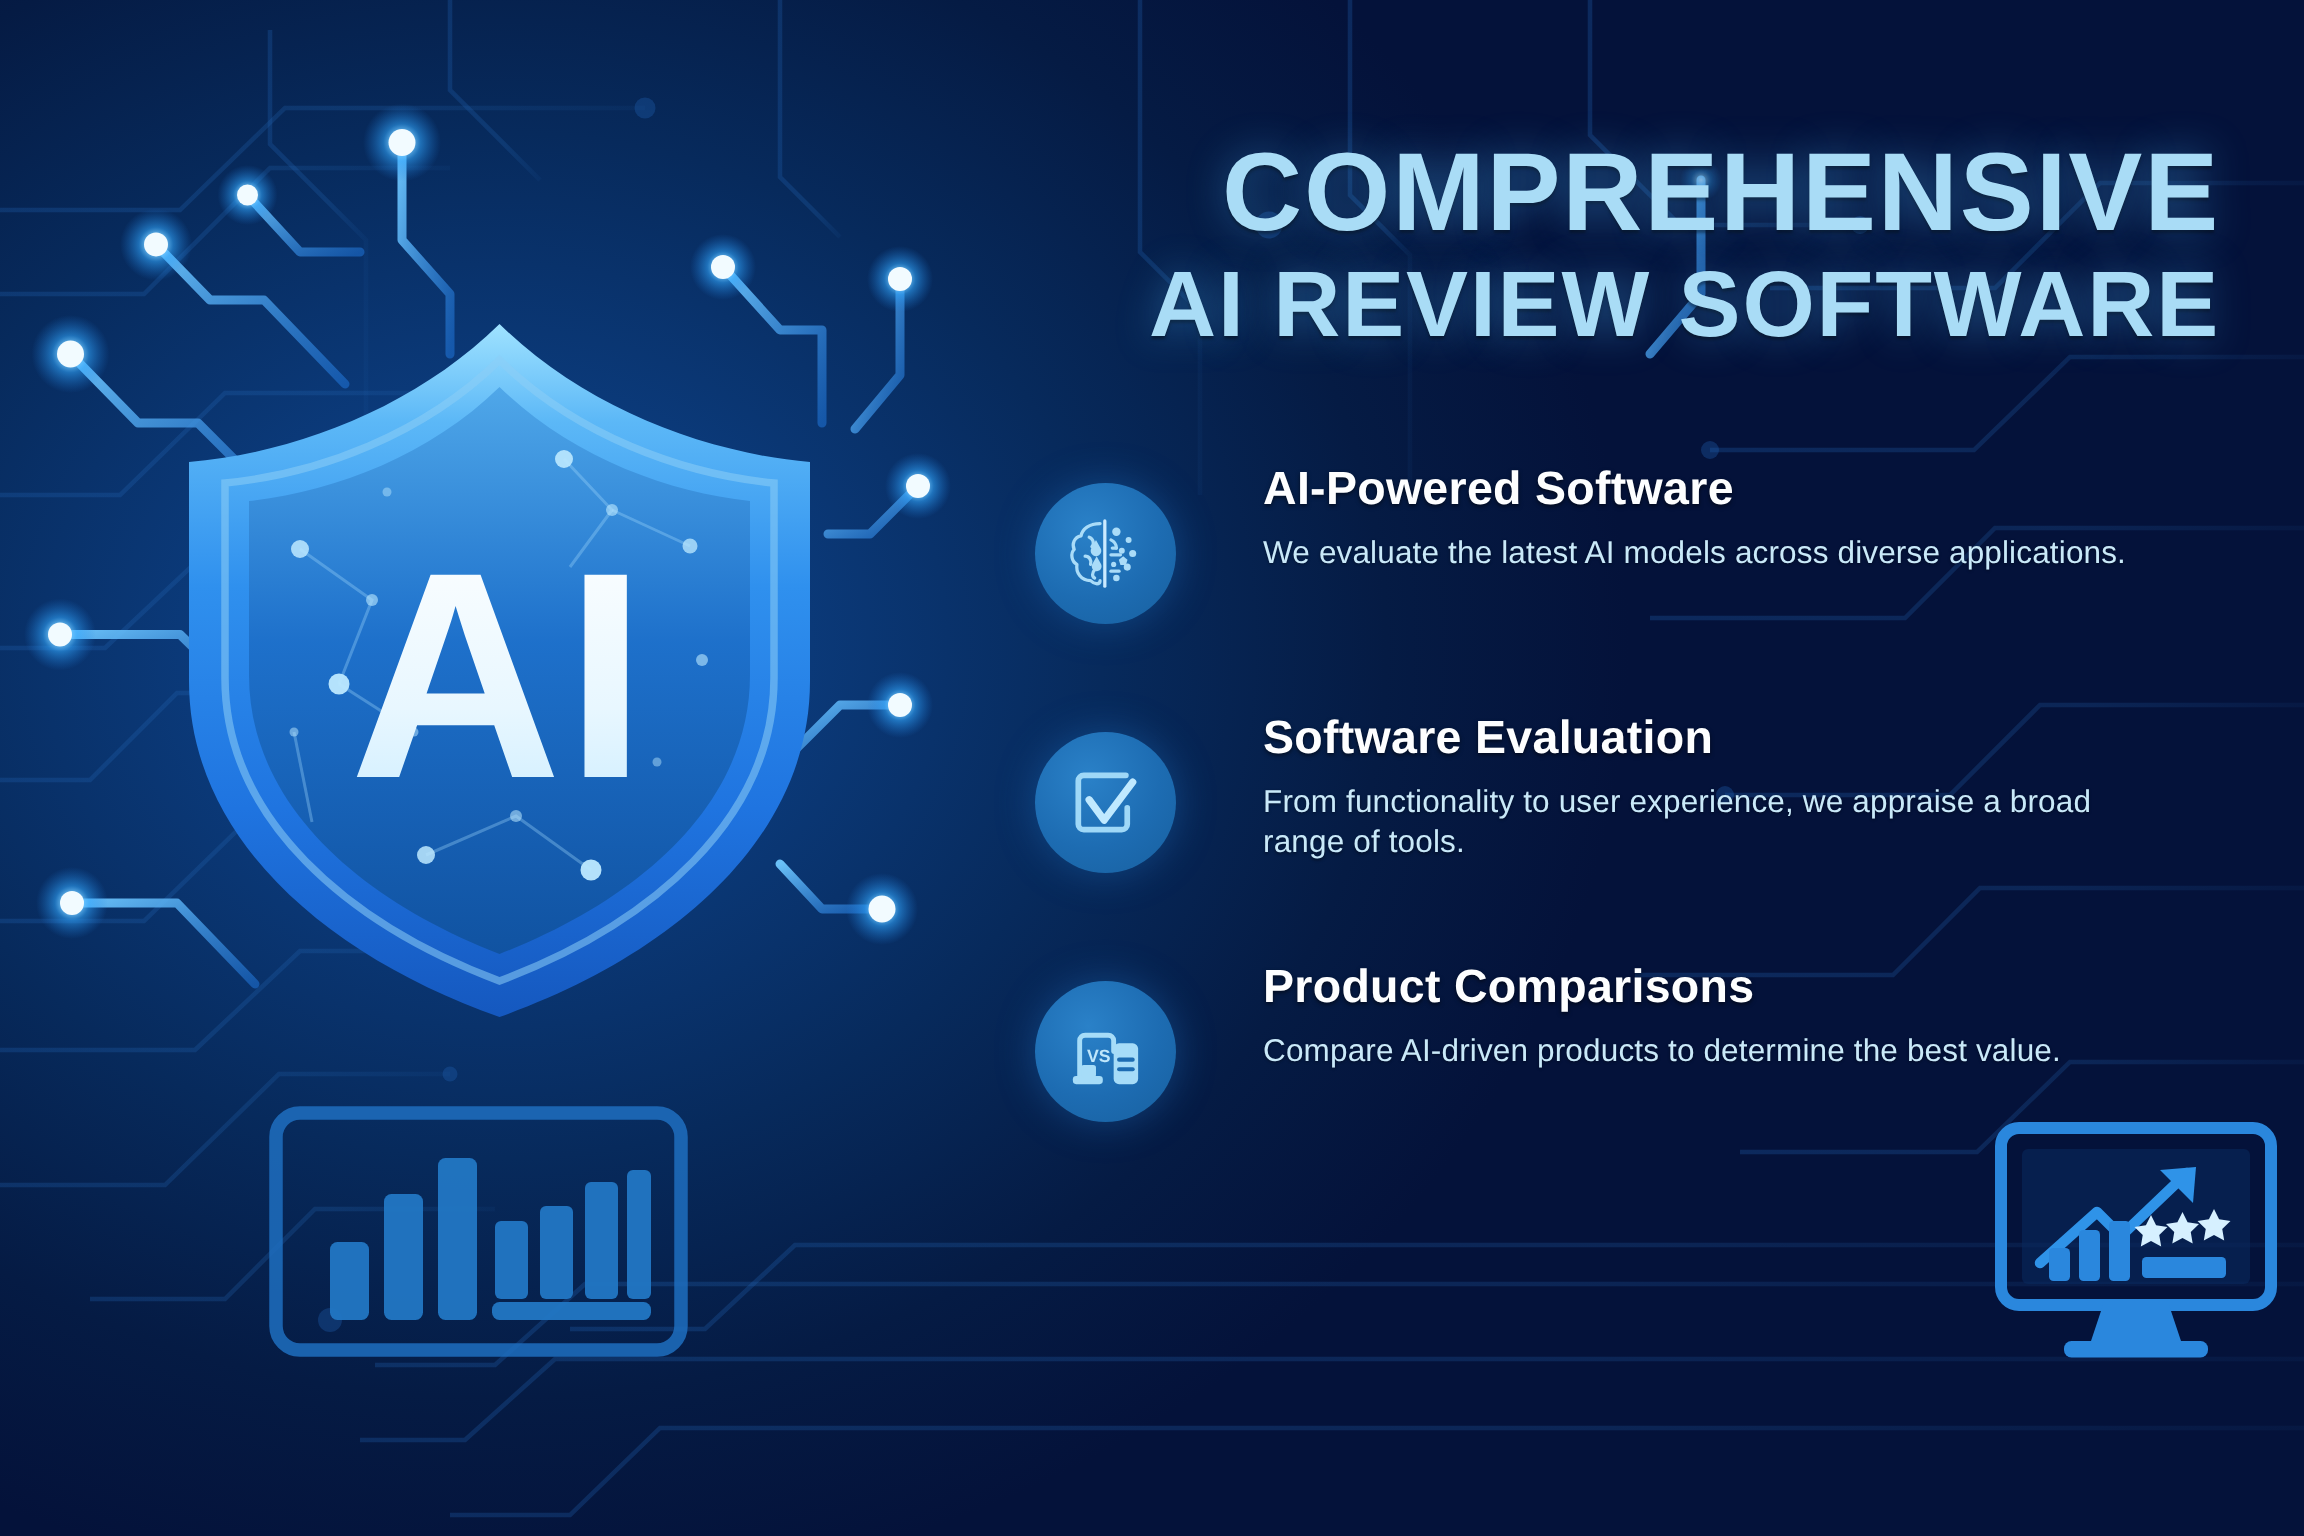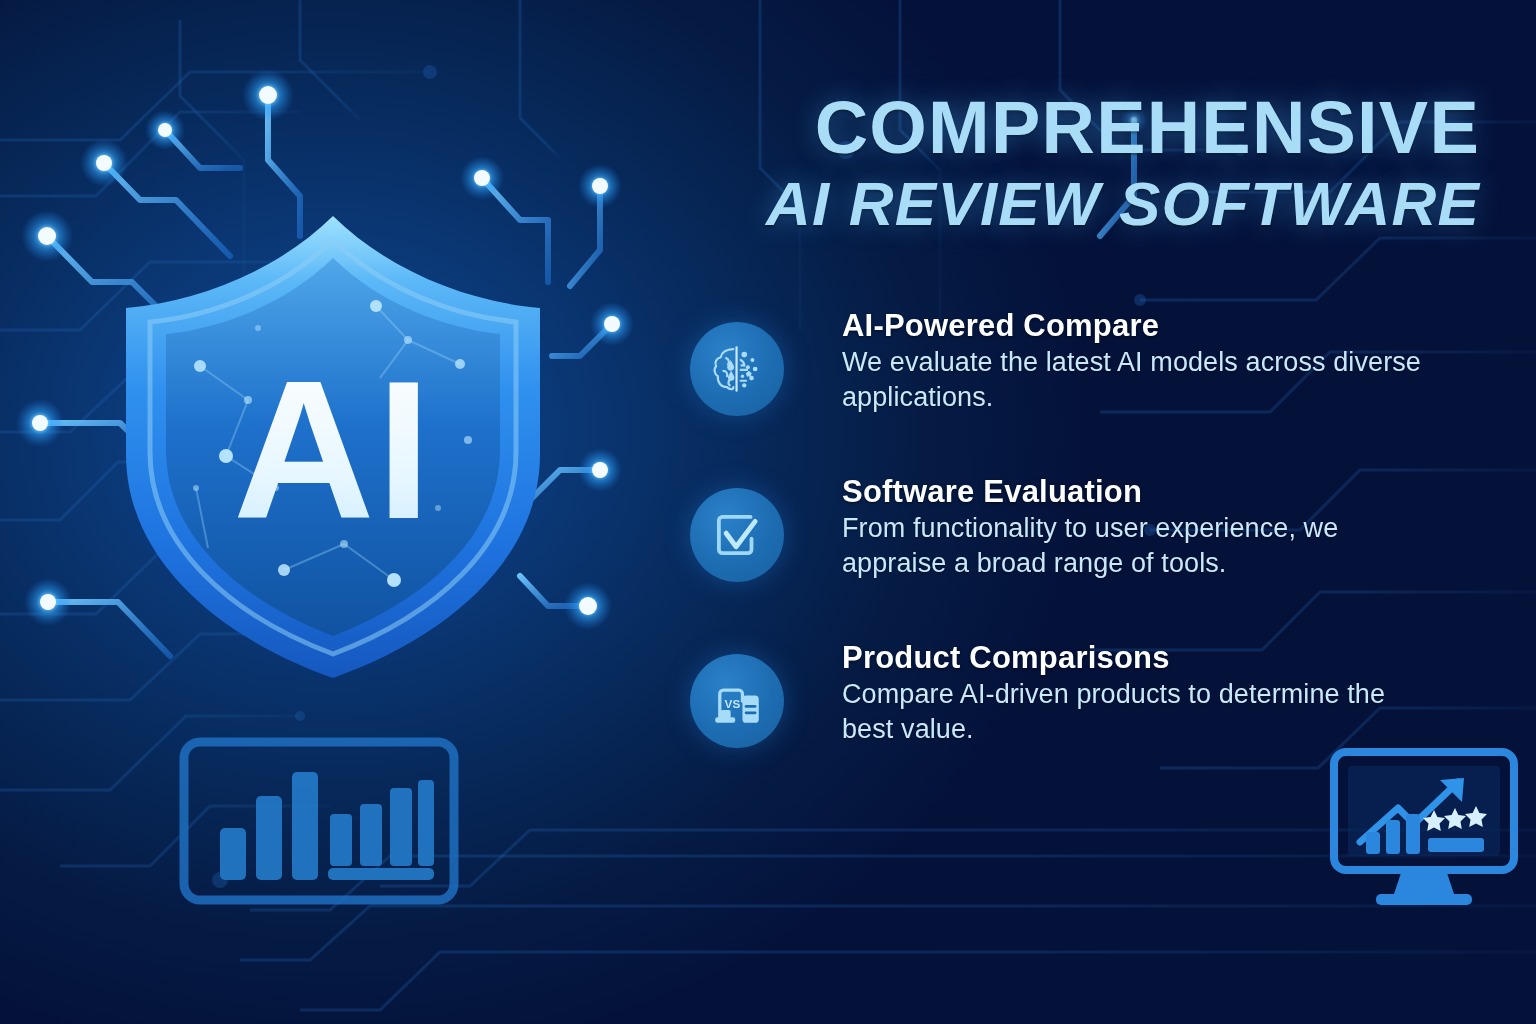--- a/index.html
+++ b/index.html
@@ -54,21 +54,20 @@
     white-space:nowrap;
   }
   #headline .l2 {
     display:block;
     margin-top:8px;
     font-size:62px; font-weight:700; letter-spacing:1.2px;
     line-height:1.0;
     color:#a9dcf6;
     text-shadow:0 0 26px rgba(70,170,240,.45), 0 2px 2px rgba(0,0,0,.45);
     white-space:nowrap;
-    font-style:italic;
   }
 
   #features { position:absolute; left:8px; top:305px; width:800px; }
   .feature { position:relative; display:flex; align-items:flex-start; }
   .feature + .feature { margin-top:55px; }
 
   .f-icon {
     flex:0 0 auto;
     width:94px; height:94px; border-radius:50%;
     background:radial-gradient(circle at 38% 32%, #2a81c8 0%, #1d6cb2 55%, #18609f 100%);
@@ -78,22 +77,22 @@
   }
   .f-icon svg { width:58px; height:58px; display:block; }
 
   .f-text { margin-left:58px; padding-top:4px; }
   .f-title {
     font-size:31px; font-weight:700; color:#fdfeff;
     letter-spacing:.2px; line-height:1.12;
     text-shadow:0 1px 3px rgba(0,0,0,.55);
   }
   .f-desc {
-    margin-top:1px;
-    font-size:27px; font-weight:400; color:#c9e9f9;
+    margin-top:11px;
+    font-size:21px; font-weight:400; color:#c9e9f9;
     line-height:1.30; letter-spacing:.1px;
     text-shadow:0 1px 2px rgba(0,0,0,.4);
     max-width:600px;
   }
 
   #monitor-icon {
     position:absolute; right:38px; bottom:108px; width:192px; height:170px;
   }
   #monitor-icon svg { width:100%; height:100%; display:block; }
 </style>
@@ -337,21 +336,21 @@
             </g>
             <g fill="none" stroke="#aadcf8" stroke-width="2.4" stroke-linecap="round">
               <path d="M36 22 q4 2 4 6"></path>
               <path d="M36 33 h7"></path>
               <path d="M36 45 h6"></path>
               <path d="M37 28 h3"></path>
             </g>
           </svg>
         </div>
         <div class="f-text">
-          <div class="f-title">AI-Powered Compare</div>
+          <div class="f-title">AI-Powered Software</div>
           <div class="f-desc">We evaluate the latest AI models across diverse applications.</div>
         </div>
       </div>
 
       <div class="feature">
         <div class="f-icon">
           <svg viewBox="0 0 64 64" aria-hidden="true">
             <path d="M47 12 H16 a4 4 0 0 0 -4 4 V48 a4 4 0 0 0 4 4 H44 a4 4 0 0 0 4 -4 V36" fill="none" stroke="#9fd8f7" stroke-width="4.2" stroke-linecap="round" stroke-linejoin="round"></path>
             <path d="M20 30 L31 45 L52 17" fill="none" stroke="#bfe9ff" stroke-width="5.4" stroke-linecap="round" stroke-linejoin="round"></path>
           </svg>

